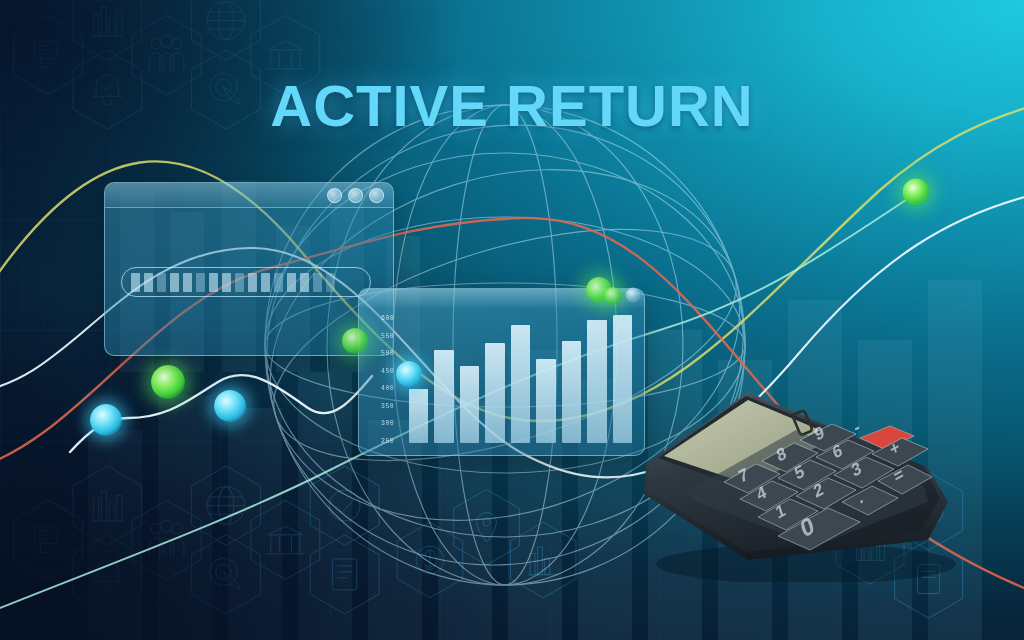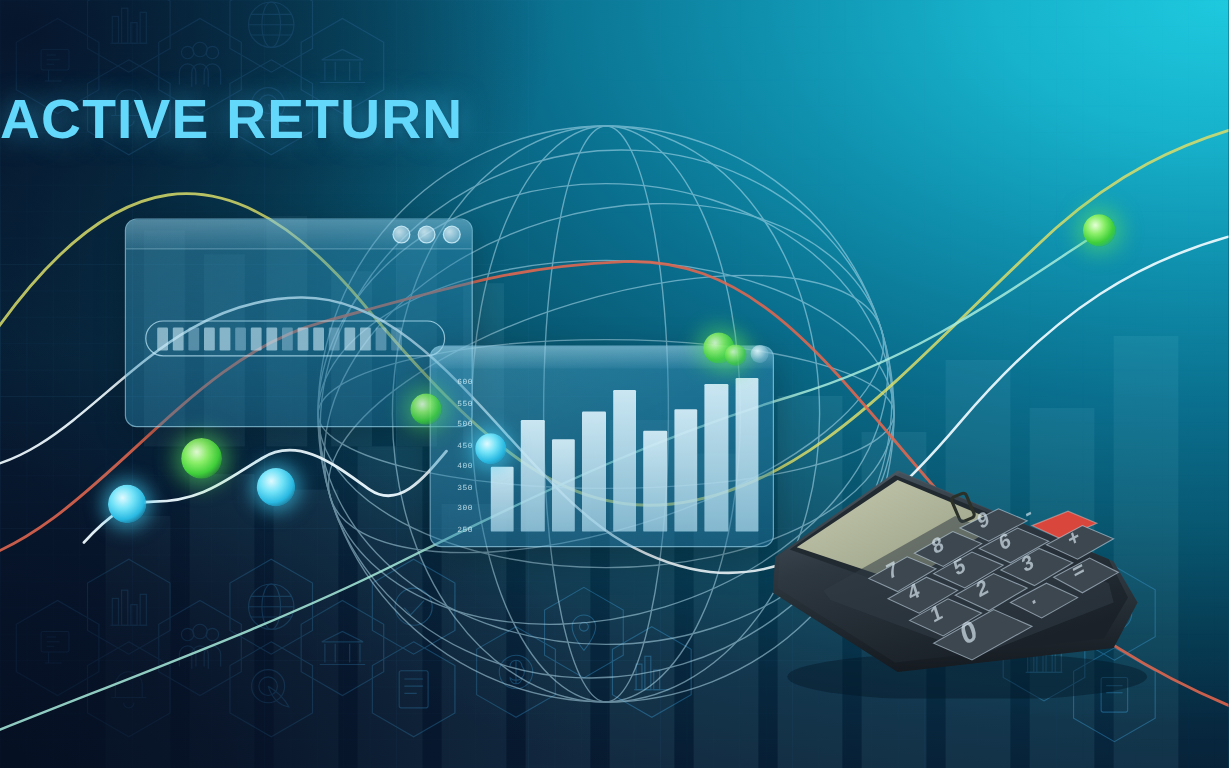--- a/index.html
+++ b/index.html
@@ -72,22 +72,22 @@
   
   .node{position:absolute;border-radius:50%;transform:translate(-50%,-50%);}
   .node.cy{background:radial-gradient(circle at 38% 34%,#dffaff 0%,#74e3f8 32%,#29b9e2 62%,rgba(20,150,200,0) 100%);
            box-shadow:0 0 14px 5px rgba(70,210,245,.55);}
   .node.gr{background:radial-gradient(circle at 38% 34%,#e6ffd8 0%,#8cf06a 30%,#3fcf3a 60%,rgba(50,180,60,0) 100%);
            box-shadow:0 0 16px 6px rgba(90,230,95,.50);}
   .node.dim{background:radial-gradient(circle at 38% 34%,rgba(230,250,255,.85),rgba(150,205,225,.45) 55%,rgba(120,180,205,0));}
 
   
   #title{
-    position:absolute;left:0;right:0;top:72px;
-    font-size:46px;font-weight:bold;letter-spacing:1px;color:#63d8fb;
+    position:absolute;left:0;right:0;top:72px;text-align:center;
+    font-size:58px;font-weight:bold;letter-spacing:1px;color:#63d8fb;
     text-shadow:0 0 22px rgba(70,200,245,.55),0 2px 6px rgba(0,20,40,.45);
     font-family:"Liberation Sans",sans-serif;
   }
 
   
   #calc{position:absolute;left:628px;top:382px;width:340px;height:200px;}
   .ckey{fill:#3d4750;stroke:rgba(205,225,240,.55);stroke-width:.9;}
   .ctxt{fill:rgba(225,240,250,.80);font-family:"Liberation Sans",sans-serif;font-weight:700;}
 </style>
 </head>

